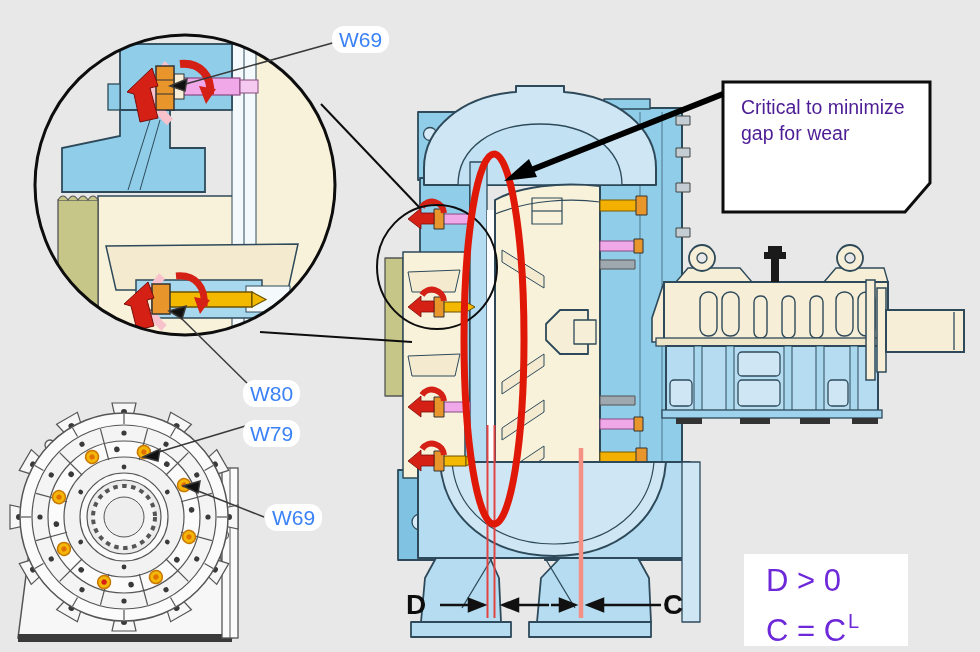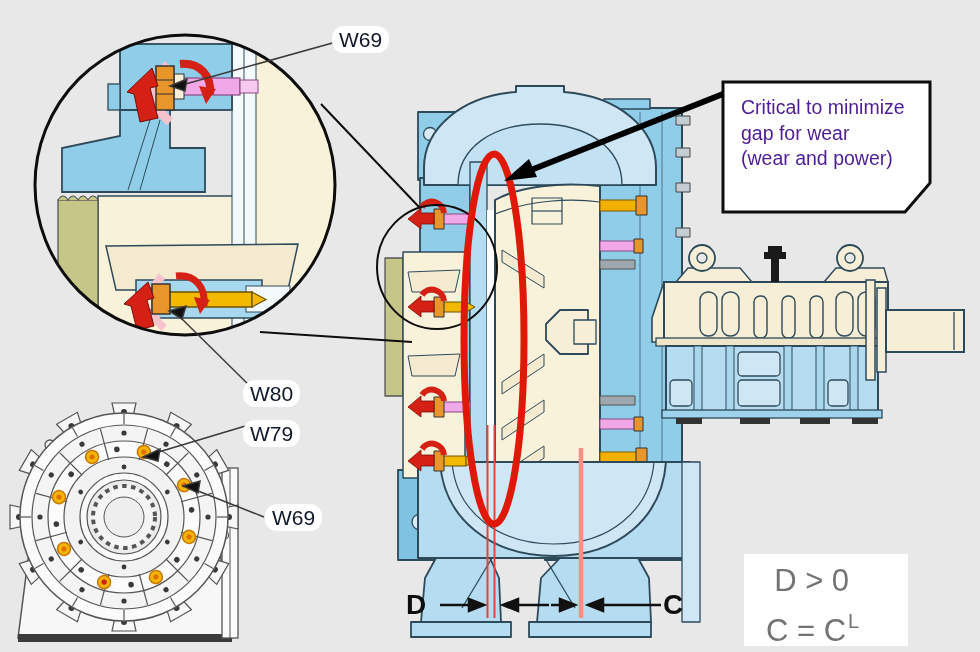--- a/index.html
+++ b/index.html
@@ -1,25 +1,25 @@
 <!DOCTYPE html>
 <html><head>
 <meta charset="utf-8">
 <style>
   html,body{margin:0;padding:0;background:#cfcfcf;}
   .canvas{position:relative;width:980px;height:652px;background:#e8e8e8;overflow:hidden;
           font-family:"Liberation Sans",sans-serif;}
   svg{position:absolute;left:0;top:0;}
-  .wlabel{position:absolute;font:400 21px "Liberation Sans",sans-serif;color:#0f172a;
+  .wlabel{position:absolute;font:400 21px "Liberation Sans",sans-serif;color:#3b82f6;
           background:#ffffff;border-radius:12px;padding:0 7px;line-height:27px;white-space:nowrap;}
   .dim{position:absolute;font:700 28px "Liberation Sans",sans-serif;color:#0d0d0d;}
   .anno{position:absolute;left:741px;top:95px;width:185px;font:400 19.5px "Liberation Sans",sans-serif;
         color:#4c1d95;line-height:25.5px;}
   .formula{position:absolute;left:766px;top:560px;font:400 31px "Liberation Sans",sans-serif;
-           color:#737373;line-height:42px;white-space:nowrap;text-align:center;}
+           color:#6d28d9;line-height:42px;white-space:nowrap;}
   .formula sup{font-size:20px;position:relative;top:-2px;left:2px;}
 </style>
 </head>
 <body>
 
 <div class="canvas">
 
 <svg width="980" height="652" viewBox="0 0 980 652">
   <defs>
     <clipPath id="cpBig">
@@ -371,21 +371,20 @@
 </svg>
 
 <div class="wlabel" style="left:332px;top:26px;">W69</div>
 <div class="wlabel" style="left:243px;top:380px;text-align:right;">W80</div>
 <div class="wlabel" style="left:243px;top:420px;">W79</div>
 <div class="wlabel" style="left:265px;top:504px;">W69</div>
 
 <div class="anno">
   <div>Critical to minimize</div>
   <div>gap for wear</div>
-  <div>(wear and power)</div>
 </div>
 
 <div class="dim" style="left:406px;top:589px;">D</div>
 <div class="dim" style="left:663px;top:589px;">C</div>
 
 <div class="formula">
   <div>D &gt; 0</div>
   <div><span>C = C</span><sup>L</sup></div>
 </div>
 

